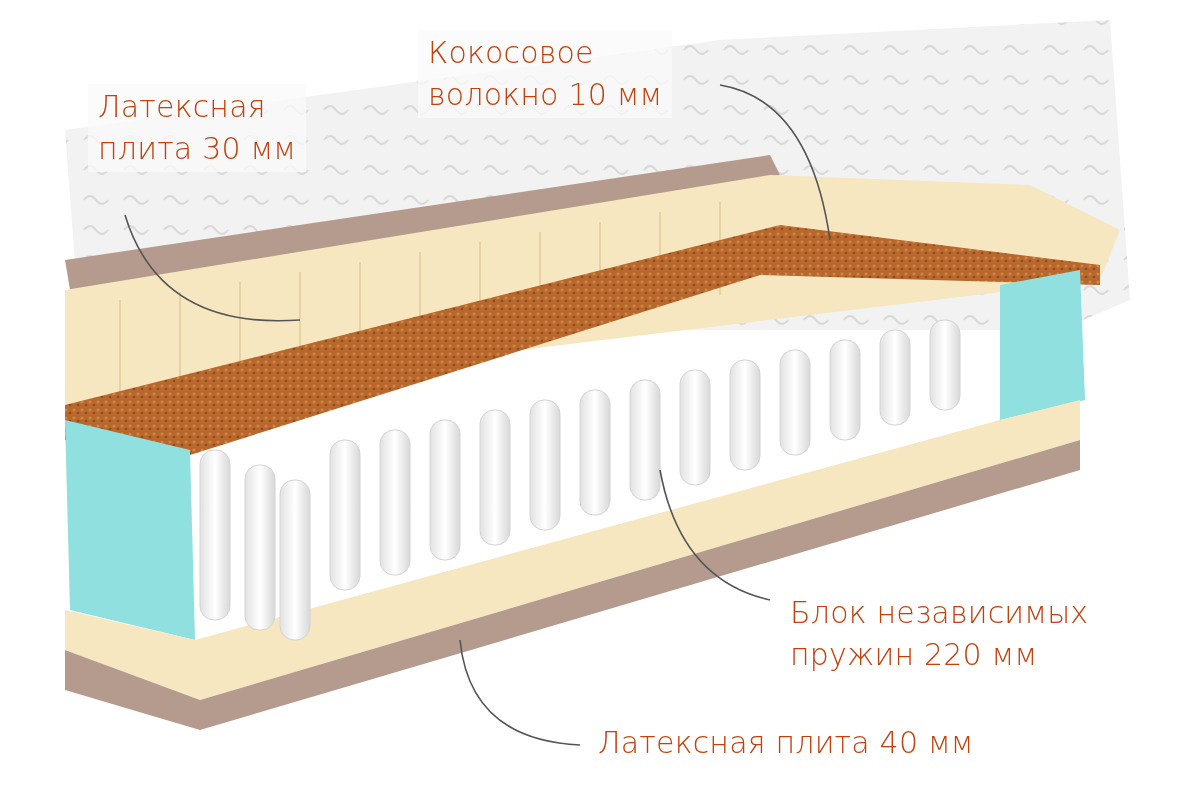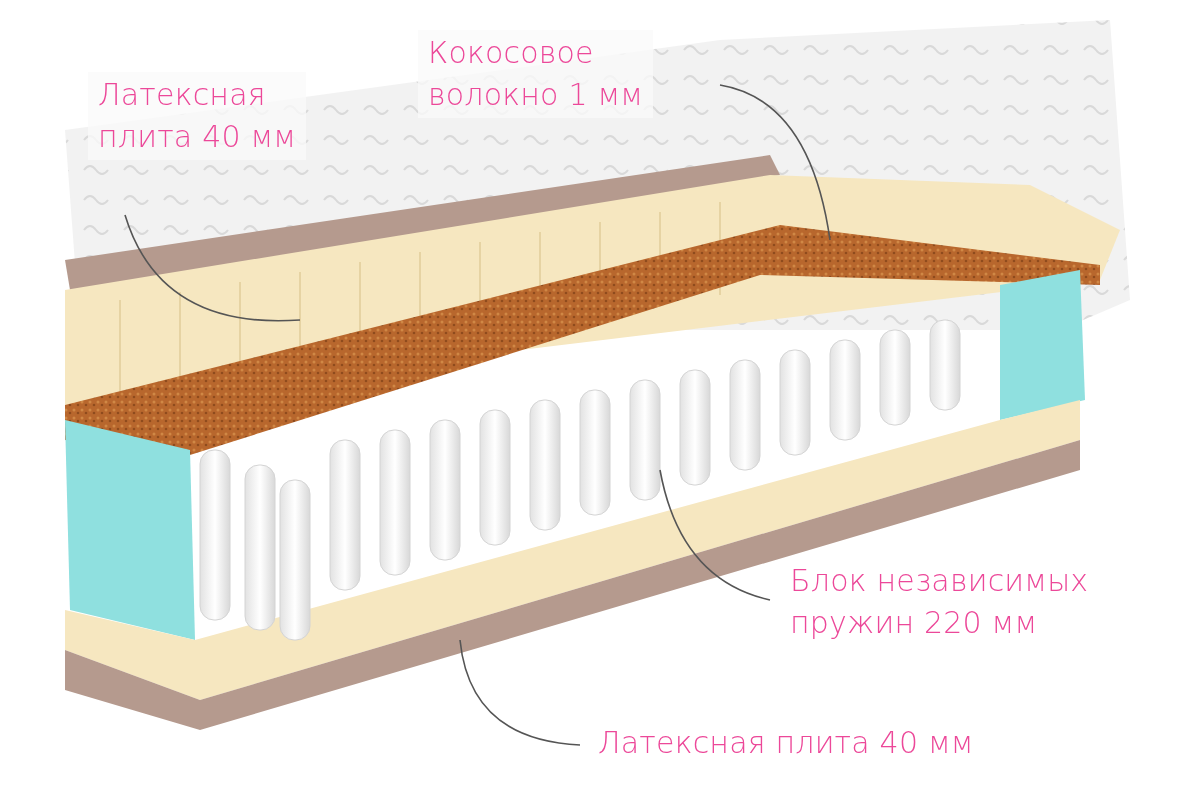--- a/index.html
+++ b/index.html
@@ -1,18 +1,18 @@
 <!DOCTYPE html>
 <html><head>
 <meta charset="utf-8">
 <style>
   html,body{margin:0;padding:0;background:#ffffff;}
   body{width:1200px;height:800px;position:relative;overflow:hidden;font-family:"DejaVu Sans","Liberation Sans",sans-serif;}
   .stage{position:absolute;left:0;top:0;width:1200px;height:800px;}
-  .label{position:absolute;color:#ec4899;font-weight:300;font-size:30px;line-height:42px;letter-spacing:0.2px;}
+  .label{position:absolute;color:#c2410c;font-weight:300;font-size:30px;line-height:42px;letter-spacing:0.2px;}
   .label-bg{background:rgba(250,250,250,0.78);padding:2px 10px;}
   svg{position:absolute;left:0;top:0;}
 </style>
 </head>
 <body>
 
 <div class="stage">
   <svg width="1200" height="800" viewBox="0 0 1200 800">
     <defs>
       <pattern id="quilt" width="40" height="30" patternUnits="userSpaceOnUse">
@@ -78,28 +78,28 @@
     </g>
 
     <g stroke="#555" stroke-width="1.6" fill="none">
       <path d="M300 320 Q160 330 125 215"></path>
       <path d="M830 240 Q810 100 720 85"></path>
       <path d="M660 470 Q680 580 770 600"></path>
       <path d="M460 640 Q470 740 580 745"></path>
     </g>
   </svg>
 
-  <div class="label label-bg" style="left:88px;top:72px;">
+  <div class="label label-bg" style="left:88px;top:84px;">
     <div>Латексная</div>
-    <div>плита 40 мм</div>
+    <div>плита 30 мм</div>
   </div>
   <div class="label label-bg" style="left:418px;top:30px;">
     <div>Кокосовое</div>
-    <div>волокно 1 мм</div>
+    <div>волокно 10 мм</div>
   </div>
-  <div class="label" style="left:790px;top:560px;">
+  <div class="label" style="left:790px;top:592px;">
     <div>Блок независимых</div>
     <div>пружин 220 мм</div>
   </div>
   <div class="label" style="left:598px;top:722px;">
     <div>Латексная плита  40 мм</div>
   </div>
 </div>
 
 </body></html>

